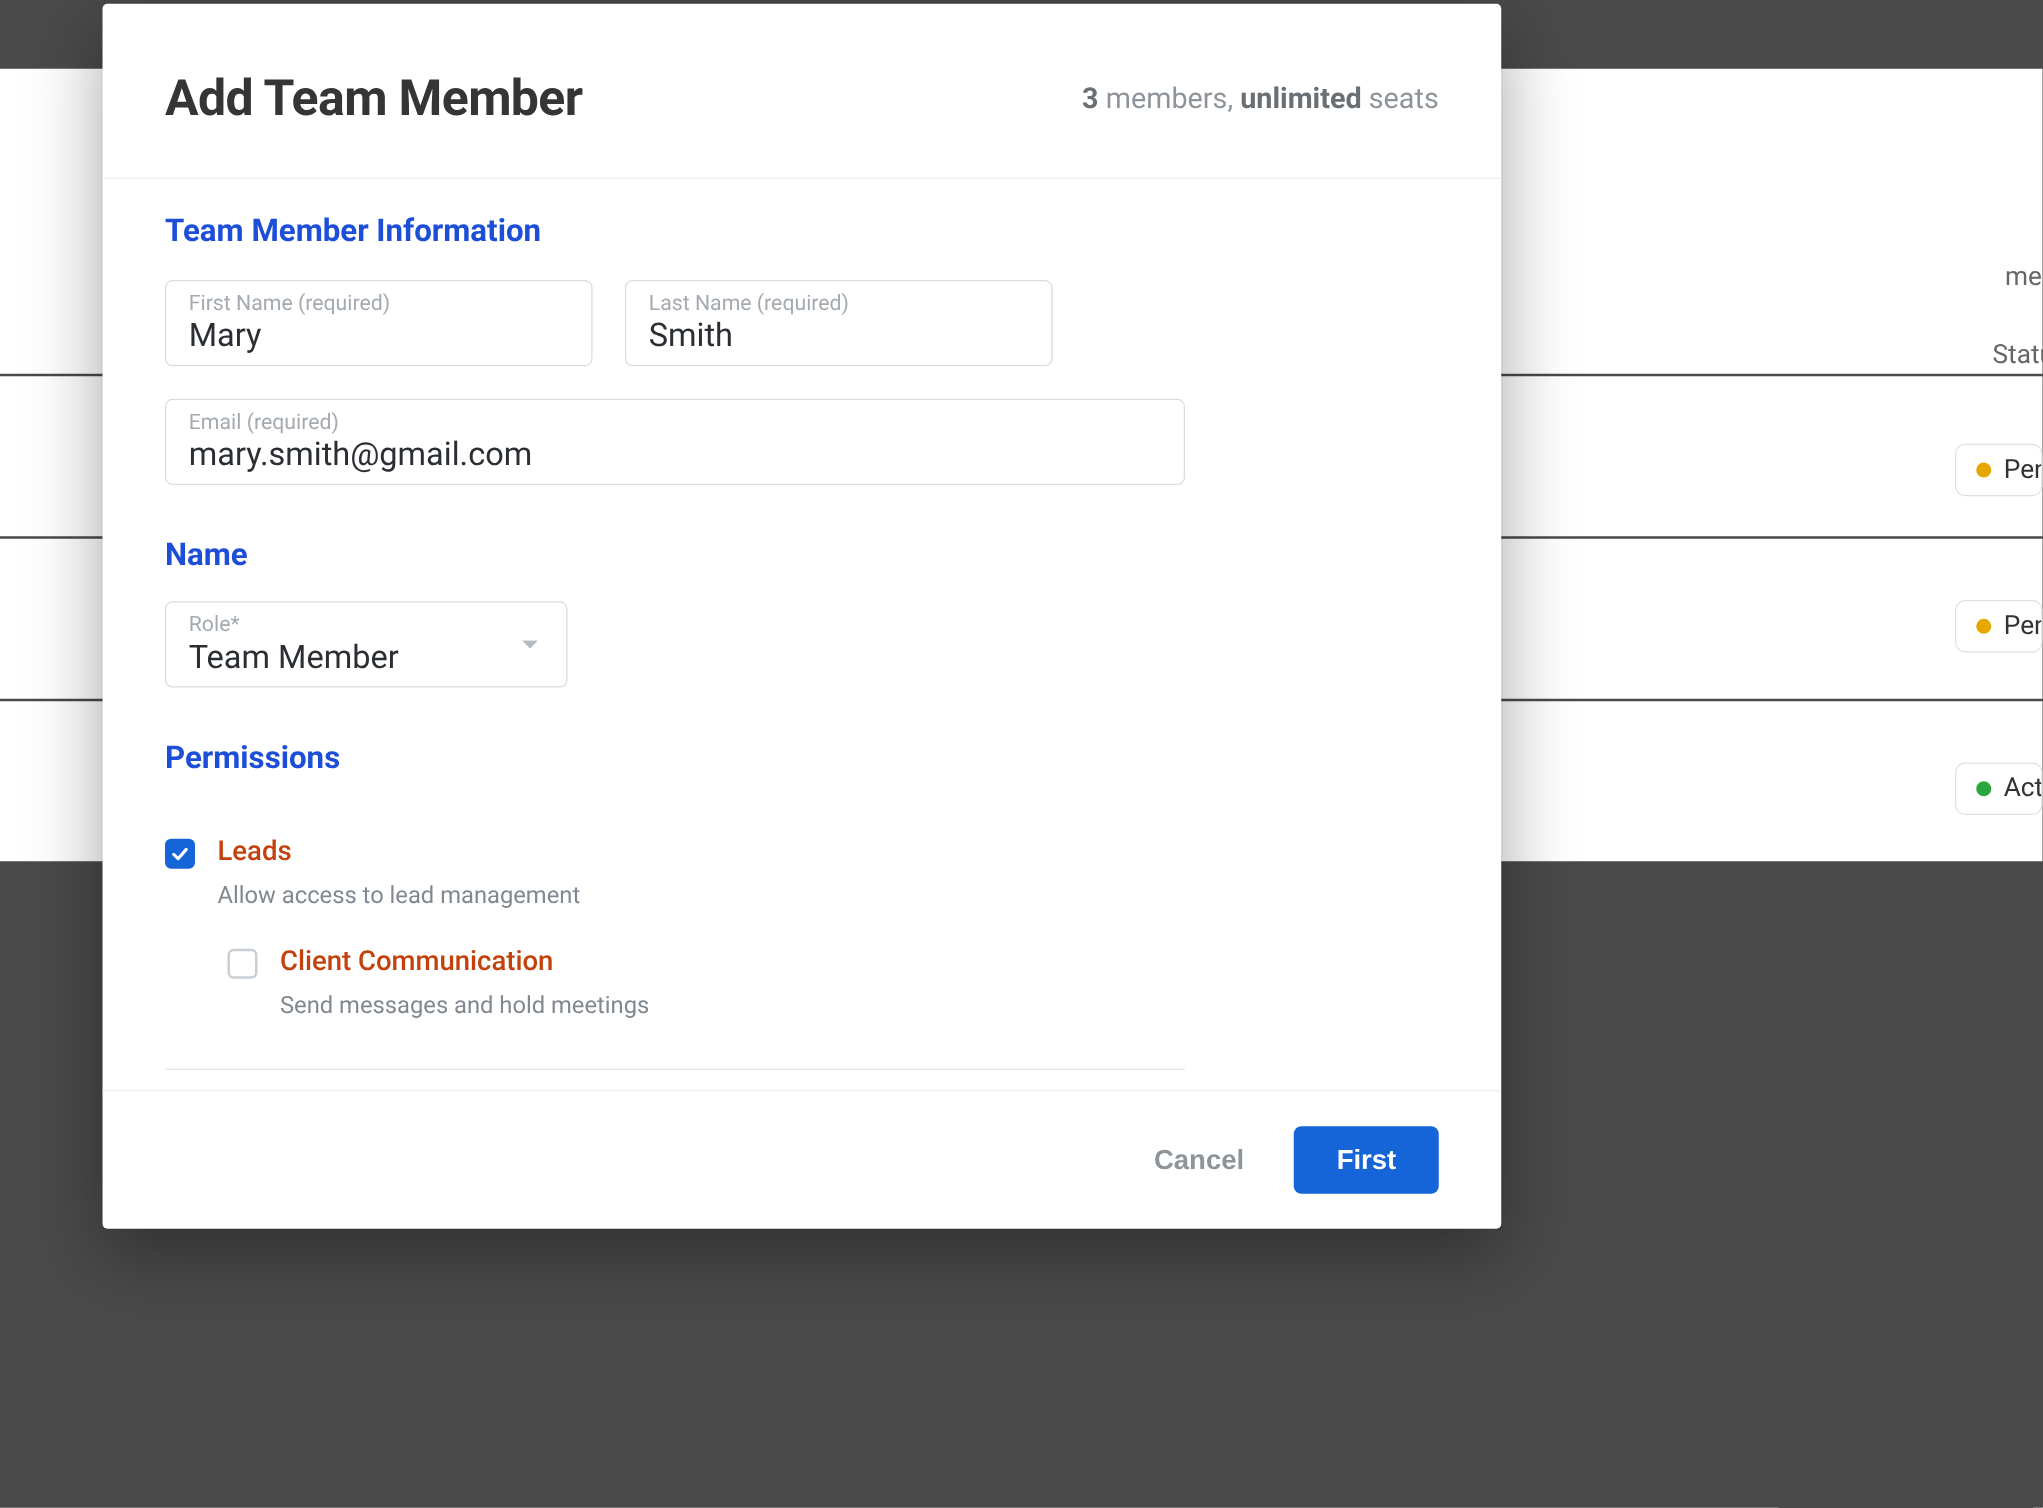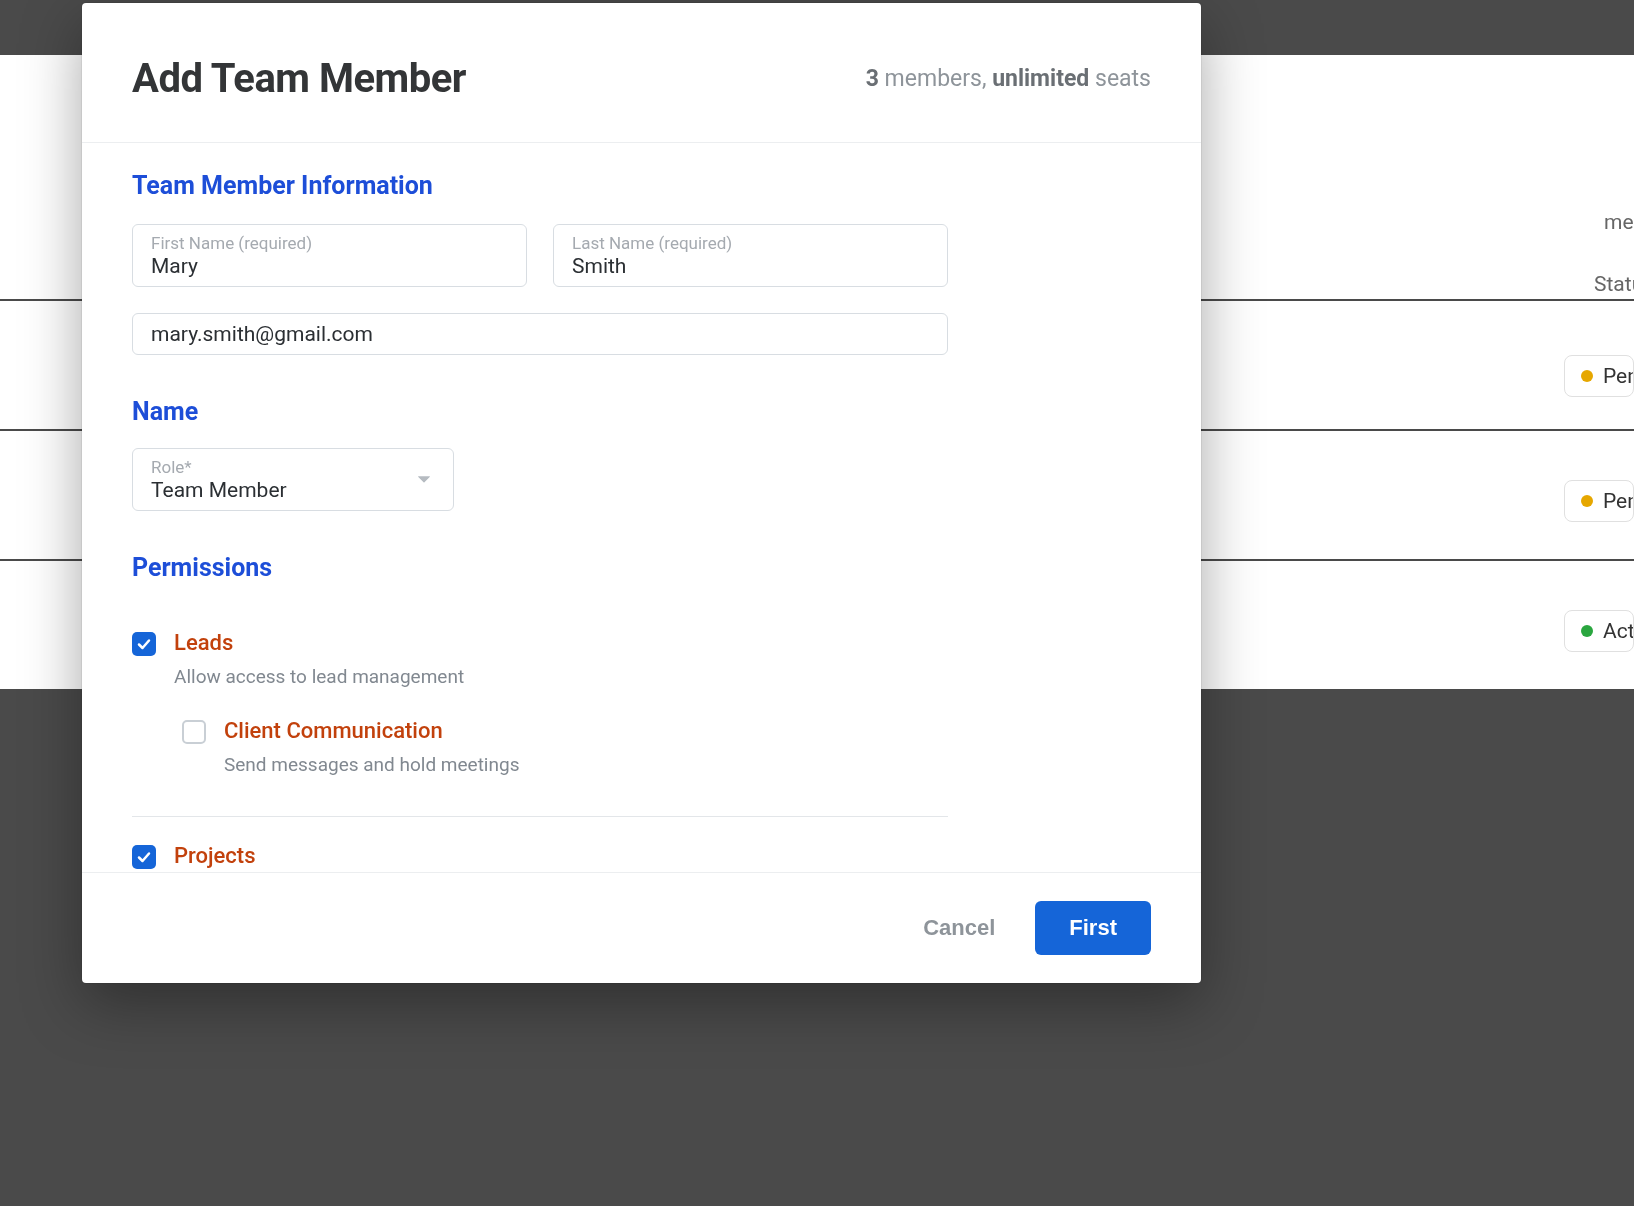--- a/index.html
+++ b/index.html
@@ -115,32 +115,32 @@
     margin-bottom: 26px;
   }
 
   .field {
     position: relative;
     border: 1px solid #d8dde2;
     border-radius: 6px;
     padding: 8px 18px 8px 18px;
     background: #fff;
   }
-  .field.half { width: 395px; }
+  .field.half { width: 342px; }
   .field.full { width: 816px; }
   .field.select { width: 322px; }
 
   .field-label {
     font-size: 17px;
     color: #a5aab0;
     margin-bottom: 1px;
     display: block;
   }
   .field-value {
-    font-size: 21px;
+    font-size: 26px;
     color: #2b2f33;
     border: none;
     outline: none;
     width: 100%;
     padding: 0;
     font-family: inherit;
     background: transparent;
   }
   .chevron {
     position: absolute;
@@ -268,20 +268,21 @@
         <input class="field-value" value="Mary" style="">
       </div>
       <div class="field half">
         <span class="field-label">Last Name (required)</span>
         <input class="field-value" value="Smith" style="">
       </div>
     </div>
 
     <div class="row">
       <div class="field full">
+        <span class="field-label">Email (required)</span>
         <input class="field-value" value="mary.smith@gmail.com" style="">
       </div>
     </div>
 
     <h2 class="section-heading role">Name</h2>
 
     <div class="field select">
       <span class="field-label">Role*</span>
       <div class="field-value">Team Member</div>
       <span class="chevron">

